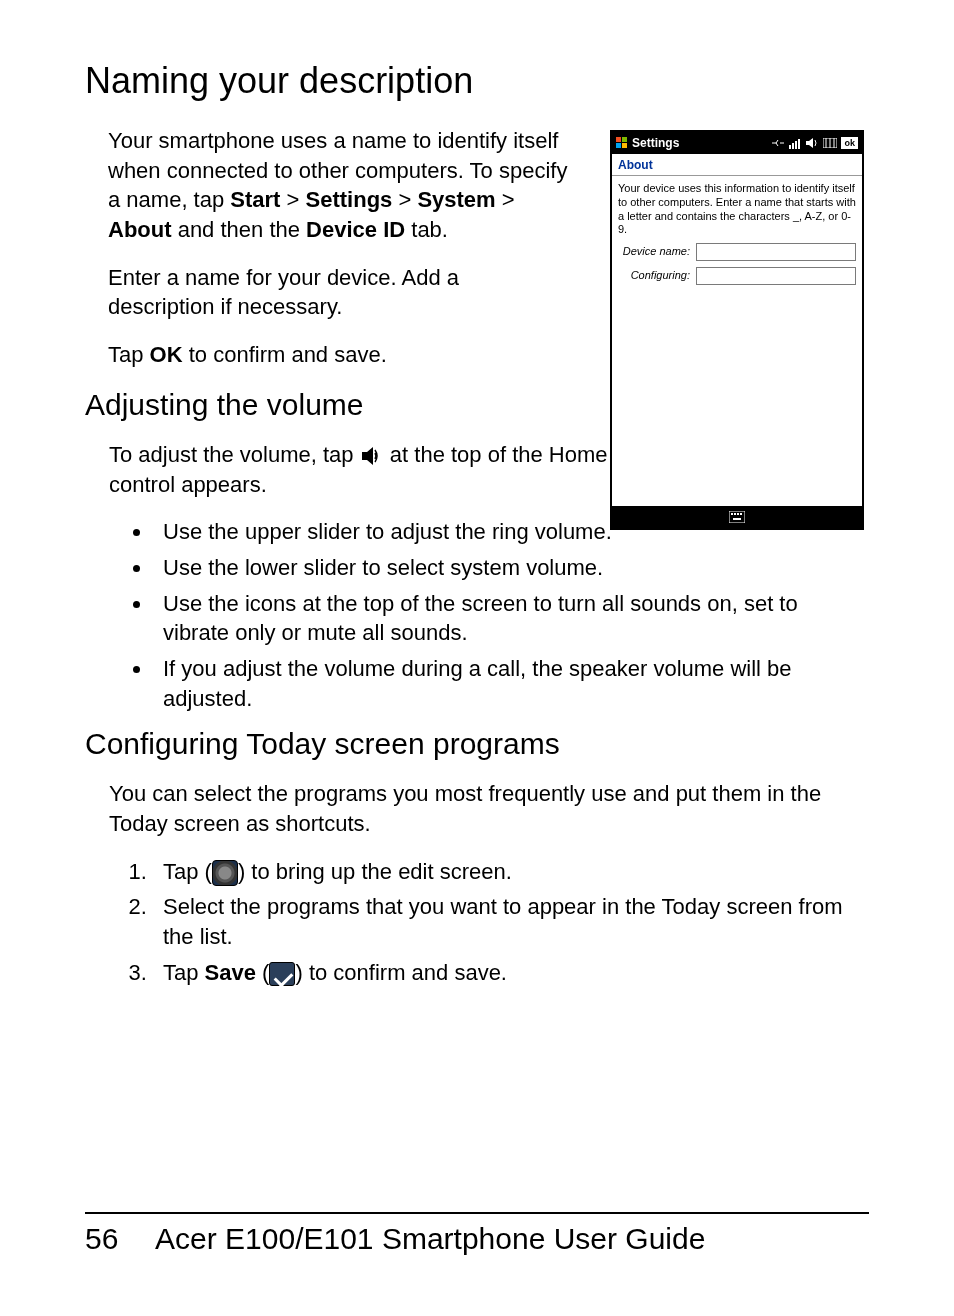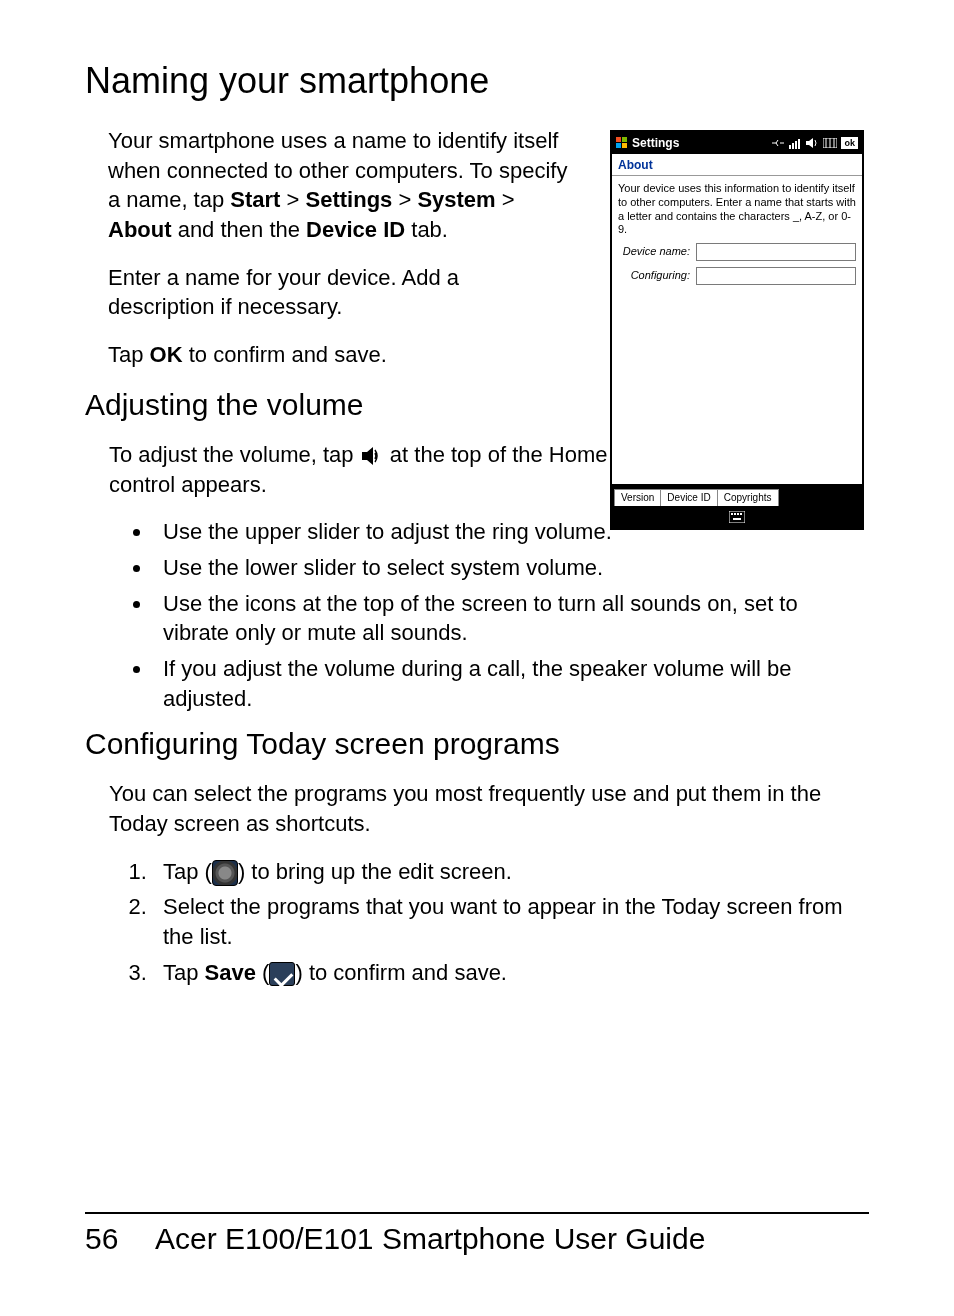--- a/index.html
+++ b/index.html
@@ -145,21 +145,21 @@
     left:5px; top:9px;
     width:14px; height:8px;
     border-left:3px solid #fff;
     border-bottom:3px solid #fff;
     transform: rotate(-45deg);
   }
 </style>
 </head>
 <body>
 
-<h1>Naming your smartphone</h1>
+<h1>Naming your description</h1>
 
 <div class="body-text text-wrap">
   <span>Your smartphone uses a name to identify itself when connected to other computers. To specify a name, tap </span><b>Start</b><span> &gt; </span><b>Settings</b><span> &gt; </span><b>System</b><span> &gt; </span><b>About</b><span> and then the </span><b>Device ID</b><span> tab.</span>
 </div>
 
 <div class="body-text text-wrap">Enter a name for your device. Add a description if necessary.</div>
 
 <div class="body-text text-wrap">
   <span>Tap </span><b>OK</b><span> to confirm and save.</span>
 </div>
@@ -202,25 +202,20 @@
   <div class="wm-content">
     <div>Your device uses this information to identify itself to other computers. Enter a name that starts with a letter and contains the characters _, A-Z, or 0-9.</div>
     <div class="wm-row">
       <div class="wm-label">Device name:</div>
       <div class="wm-input"></div>
     </div>
     <div class="wm-row">
       <div class="wm-label">Configuring:</div>
       <div class="wm-input"></div>
     </div>
-  </div>
-  <div class="wm-tabs">
-    <div class="wm-tab">Version</div>
-    <div class="wm-tab active">Device ID</div>
-    <div class="wm-tab">Copyrights</div>
   </div>
   <div class="wm-bottom">
     <svg width="16" height="12" viewBox="0 0 16 12">
         <rect x="0" y="0" width="16" height="12" fill="none" stroke="#fff"></rect>
         <rect x="2" y="2" width="2" height="2" fill="#fff"></rect>
         <rect x="5" y="2" width="2" height="2" fill="#fff"></rect>
         <rect x="8" y="2" width="2" height="2" fill="#fff"></rect>
         <rect x="11" y="2" width="2" height="2" fill="#fff"></rect>
         <rect x="4" y="7" width="8" height="2" fill="#fff"></rect>
       </svg>

